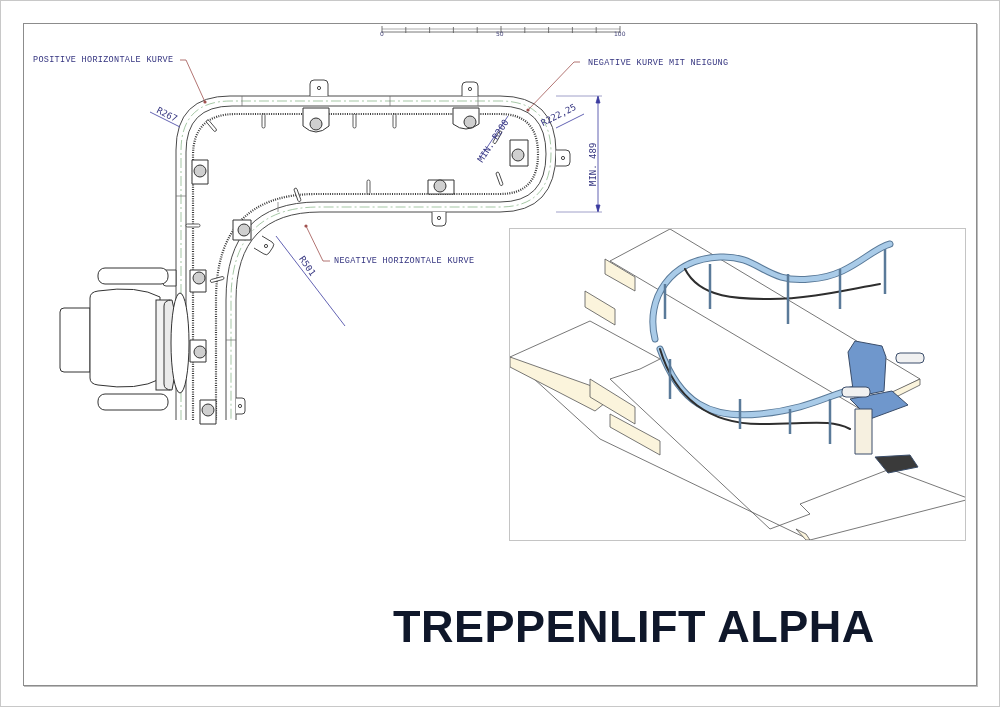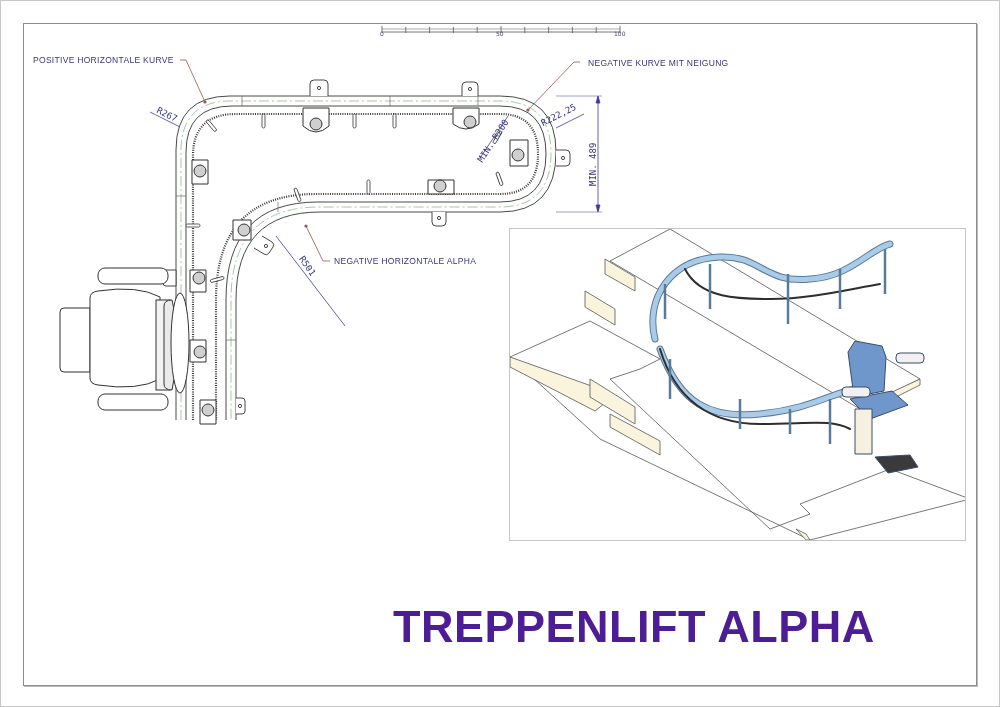--- a/index.html
+++ b/index.html
@@ -1,25 +1,25 @@
 <!DOCTYPE html>
 <html><head>
 <meta charset="utf-8">
 <style>
   html, body { margin:0; padding:0; background:#ffffff; }
   body { width:1000px; height:707px; position:relative; overflow:hidden; font-family:"DejaVu Sans", sans-serif; }
   .sheet-outer { position:absolute; left:0; top:0; width:998px; height:705px; border:1px solid #c8c8c8; }
   .sheet-frame { position:absolute; left:23px; top:23px; width:952px; height:661px; border:1px solid #8c8c8c; box-shadow:1px 1px 0 #bdbdbd; }
   .scale-bar { position:absolute; left:378px; top:19px; width:250px; height:22px; }
   .scale-label { position:absolute; top:30px; font-size:6px; color:#44447a; font-family:"DejaVu Sans", sans-serif; }
-  .annot { position:absolute; font-family:Liberation Sans, sans-serif; font-size:8.5px; color:#353580; letter-spacing:0.3px; white-space:nowrap; }
+  .annot { position:absolute; font-family:Liberation Mono, monospace; font-size:8.5px; color:#353580; letter-spacing:0.3px; white-space:nowrap; }
   .dim { position:absolute; font-family:"DejaVu Sans Mono", monospace; font-size:9px; color:#353580; white-space:nowrap; transform-origin:left bottom; }
   .plan-svg { position:absolute; left:0; top:0; }
   .iso-frame { position:absolute; left:509px; top:228px; width:455px; height:311px; border:1px solid #c4c4c4; background:#fff; }
-  .title { position:absolute; left:393px; top:604px; font-family:"Liberation Sans", sans-serif; font-weight:bold; font-size:45px; color:#4c1d95; letter-spacing:0.5px; white-space:nowrap; line-height:1; }
+  .title { position:absolute; left:393px; top:604px; font-family:"Liberation Sans", sans-serif; font-weight:bold; font-size:45px; color:#0f172a; letter-spacing:0.5px; white-space:nowrap; line-height:1; }
 </style>
 </head>
 <body>
 
 <div class="sheet-outer"></div>
 <div class="sheet-frame"></div>
 
 <div>
   <svg class="scale-bar" width="250" height="14" viewBox="0 0 250 14">
     <line x1="4" y1="9" x2="242" y2="9" stroke="#555" stroke-width="0.8"></line>
@@ -170,21 +170,21 @@
   </g>
   <g fill="#a0524f">
     <circle cx="205" cy="102" r="1.6"></circle>
       <circle cx="528" cy="110" r="1.6"></circle>
       <circle cx="306" cy="226" r="1.6"></circle>
   </g>
 </svg>
 
 <span class="annot" style="left:33px; top:55px">POSITIVE HORIZONTALE KURVE</span>
 <span class="annot" style="left:588px; top:58px">NEGATIVE KURVE MIT NEIGUNG</span>
-<span class="annot" style="left:334px; top:256px">NEGATIVE  HORIZONTALE ALPHA</span>
+<span class="annot" style="left:334px; top:256px">NEGATIVE  HORIZONTALE KURVE</span>
 
 <span class="dim" style="left:155px; top:104px; transform:rotate(27deg)">R267</span>
 <span class="dim" style="left:484px; top:154px; transform:rotate(-57deg)">MIN. R200</span>
 <span class="dim" style="left:544px; top:118px; transform:rotate(-27deg)">R222,25</span>
 <span class="dim" style="left:598px; top:176px; transform:rotate(-90deg)">MIN. 489</span>
 <span class="dim" style="left:297px; top:250px; transform:rotate(55deg)">R501</span>
 
 <div class="iso-frame">
   <svg width="455" height="311" viewBox="0 0 455 311">
     <g stroke="#555" stroke-width="0.8" fill="#fbf4dc">

